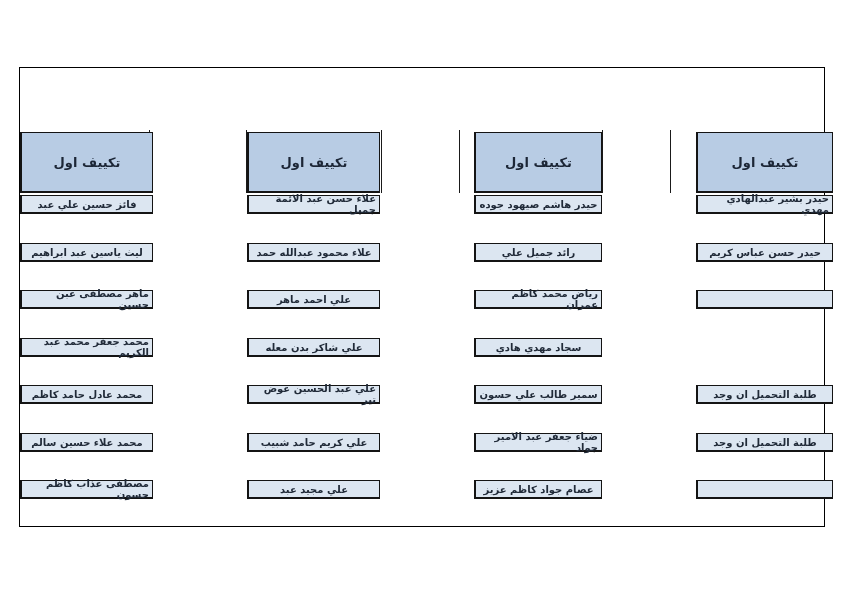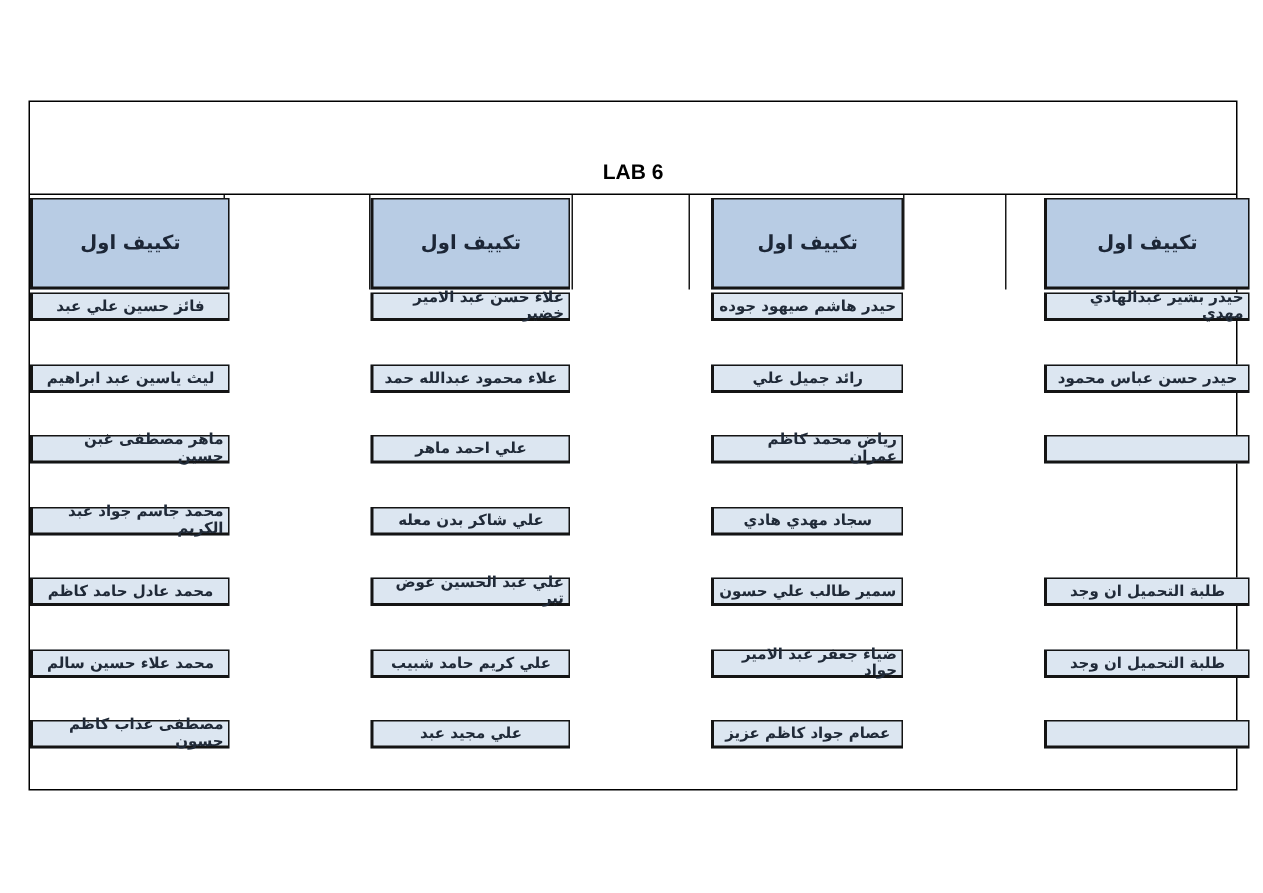--- a/index.html
+++ b/index.html
@@ -34,55 +34,54 @@
   .c2{left:227px;width:133px;}
   .c3{left:0px;width:133px;}
   
   .r0{top:127px}.r1{top:175px}.r2{top:222px}.r3{top:270px}
   .r4{top:317px}.r5{top:365px}.r6{top:412px}
 </style>
 </head>
 <body>
 
 <div class="table">
-  <div class="trow lab-row" dir="ltr">LAB 6</div>
 
   <div class="gline gl-a"></div>
   <div class="gline gl-b"></div>
   <div class="gline gl-c"></div>
   <div class="gline gl-d"></div>
   <div class="gline gl-e"></div>
   <div class="gline gl-f"></div>
 
   <div id="groups">
       <div class="box hdr c0" lang="ar">تكييف اول</div>
       <div class="box cell c0 r0" lang="ar">حيدر بشير عبدالهادي مهدي</div>
-      <div class="box cell c0 r1" lang="ar">حيدر حسن عباس محمود</div>
+      <div class="box cell c0 r1" lang="ar">حيدر حسن عباس كريم</div>
       <div class="box cell c0 r2" lang="ar"></div>
       <div class="box cell c0 r4" lang="ar">طلبة التحميل ان وجد</div>
       <div class="box cell c0 r5" lang="ar">طلبة التحميل ان وجد</div>
       <div class="box cell c0 r6" lang="ar"></div>
       <div class="box hdr c1" lang="ar">تكييف اول</div>
       <div class="box cell c1 r0" lang="ar">حيدر هاشم صيهود جوده</div>
       <div class="box cell c1 r1" lang="ar">رائد جميل علي</div>
       <div class="box cell c1 r2" lang="ar">رياض محمد كاظم عمران</div>
       <div class="box cell c1 r3" lang="ar">سجاد مهدي هادي</div>
       <div class="box cell c1 r4" lang="ar">سمير طالب علي حسون</div>
       <div class="box cell c1 r5" lang="ar">ضياء جعفر عبد الامير جواد</div>
       <div class="box cell c1 r6" lang="ar">عصام جواد كاظم عزيز</div>
       <div class="box hdr c2" lang="ar">تكييف اول</div>
-      <div class="box cell c2 r0" lang="ar">علاء حسن عبد الامير خضير</div>
+      <div class="box cell c2 r0" lang="ar">علاء حسن عبد الائمة جميل</div>
       <div class="box cell c2 r1" lang="ar">علاء محمود عبدالله حمد</div>
       <div class="box cell c2 r2" lang="ar">علي احمد ماهر</div>
       <div class="box cell c2 r3" lang="ar">علي شاكر بدن معله</div>
       <div class="box cell c2 r4" lang="ar">علي عبد الحسين عوض تير</div>
       <div class="box cell c2 r5" lang="ar">علي كريم حامد شبيب</div>
       <div class="box cell c2 r6" lang="ar">علي مجيد عبد</div>
       <div class="box hdr c3" lang="ar">تكييف اول</div>
       <div class="box cell c3 r0" lang="ar">فائز حسين علي عبد</div>
       <div class="box cell c3 r1" lang="ar">ليث ياسين عبد ابراهيم</div>
       <div class="box cell c3 r2" lang="ar">ماهر مصطفى غبن حسين</div>
-      <div class="box cell c3 r3" lang="ar">محمد جاسم جواد عبد الكريم</div>
+      <div class="box cell c3 r3" lang="ar">محمد جعفر محمد عبد الكريم</div>
       <div class="box cell c3 r4" lang="ar">محمد عادل حامد كاظم</div>
       <div class="box cell c3 r5" lang="ar">محمد علاء حسين سالم</div>
       <div class="box cell c3 r6" lang="ar">مصطفى عذاب كاظم حسون</div>
     </div>
 </div>
 
 </body></html>

